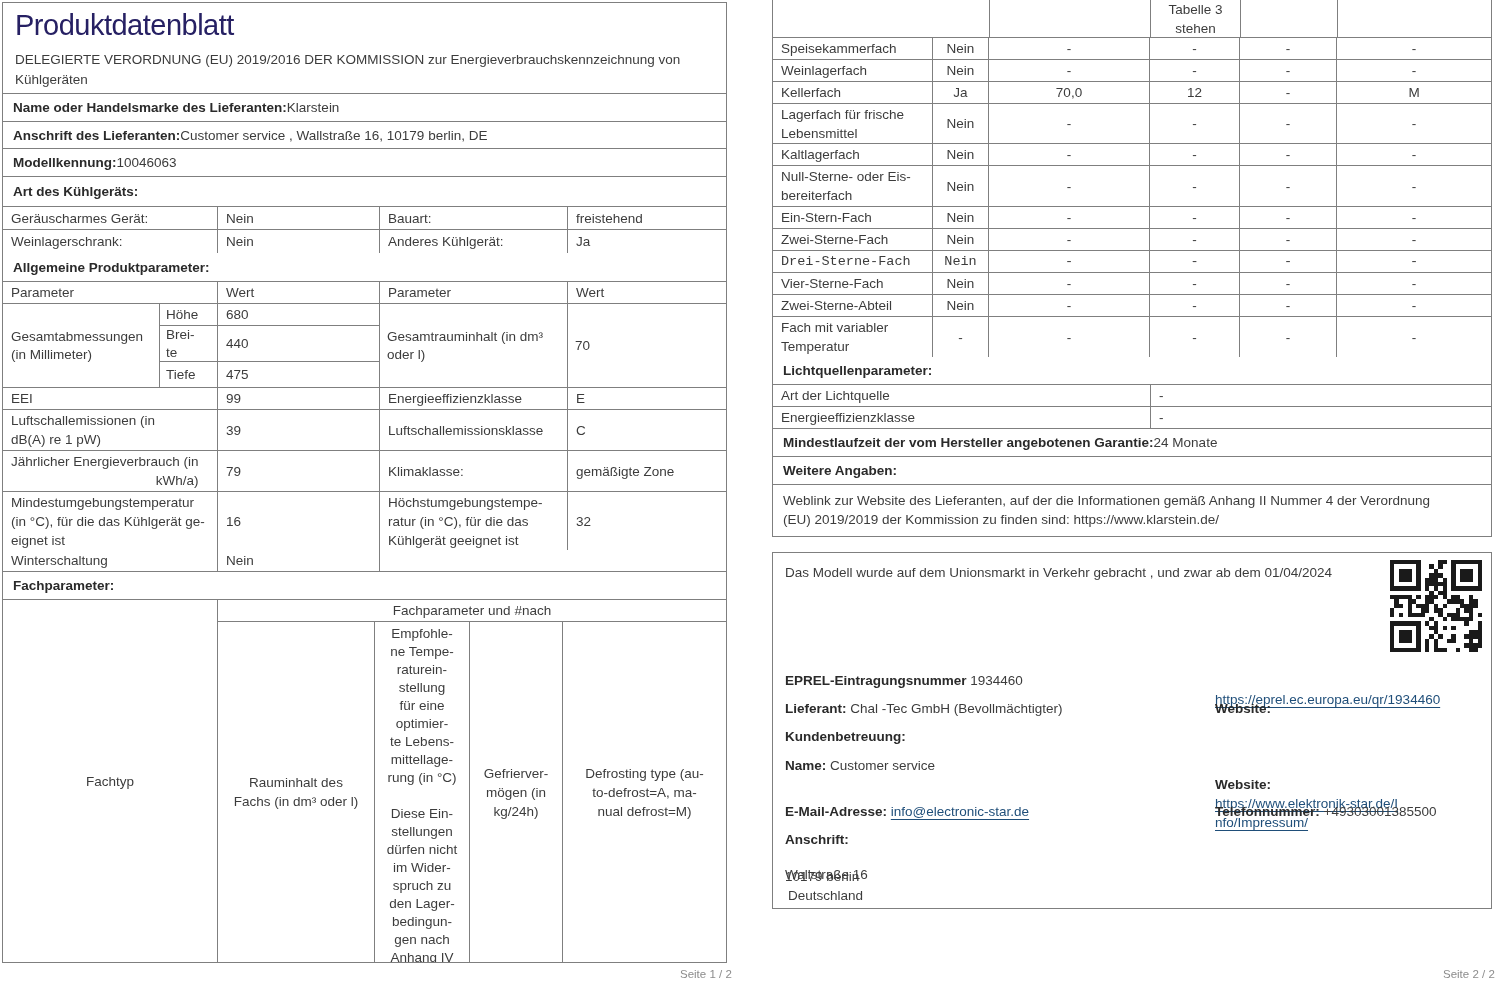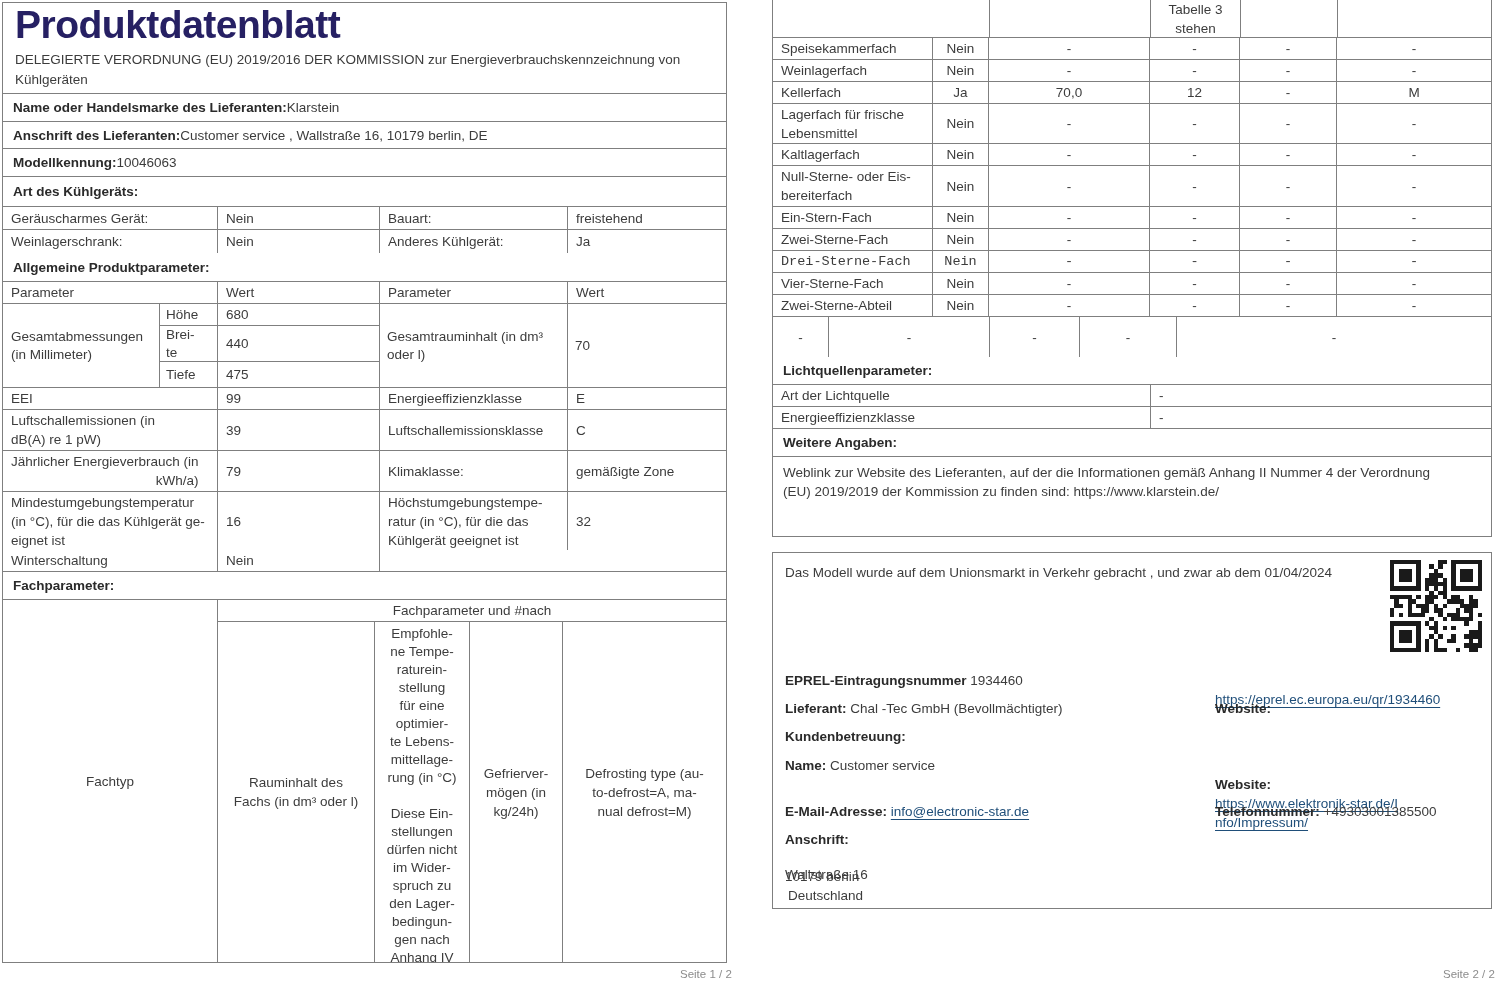--- a/index.html
+++ b/index.html
@@ -15,21 +15,21 @@
     display:flex;flex-direction:column;background:#fff}
   .row{display:flex;border-bottom:1px solid #7f7f7f;flex-shrink:0}
   .row:last-child{border-bottom:none}
   .cell{display:flex;align-items:center;padding:1px 4px 1px 8px;white-space:pre-line;line-height:19px;overflow:hidden}
   .br{border-right:1px solid #7f7f7f}
   .ctr{justify-content:center;text-align:center;padding:1px 2px}
   .secrow{align-items:center;padding-left:10px}
   .kv .v{}
 
   #p1-header{height:91px;border-bottom:1px solid #7f7f7f;padding:5px 10px 0 12px;flex-shrink:0}
-  #p1-title{font-size:39px;font-weight:bold;color:#262063;letter-spacing:-0.5px;line-height:34px}
+  #p1-title{font-size:29px;font-weight:normal;color:#262063;letter-spacing:-0.5px;line-height:34px}
   #p1-reg{margin-top:8px;line-height:20px;white-space:pre-line}
 
   
   #dims{display:grid;grid-template-columns:157px 58px 162px 188px 1fr;grid-template-rows:22px 36px 25px;
     border-bottom:1px solid #7f7f7f;flex-shrink:0}
   #dims > div{display:flex;align-items:center;padding:0 6px;white-space:pre-line;line-height:18px;overflow:hidden}
   .gb{border-bottom:1px solid #7f7f7f}
   .gr{border-right:1px solid #7f7f7f}
 
   
@@ -282,40 +282,48 @@
         <div class="cell ctr br" style="width: 97px;">-</div>
         <div class="cell ctr" style="flex: 1 1 0%;">-</div>
       </div><div class="row" style="height: 22px;">
         <div class="cell br" style="width: 160px;">Zwei-Sterne-Abteil</div>
         <div class="cell ctr br" style="width: 56px;">Nein</div>
         <div class="cell ctr br" style="width: 161px;">-</div>
         <div class="cell ctr br" style="width: 90px;">-</div>
         <div class="cell ctr br" style="width: 97px;">-</div>
         <div class="cell ctr" style="flex: 1 1 0%;">-</div>
       </div><div class="row" style="height: 40px;">
+        <div class="cell br" style="width: 160px;">Fach mit variabler
+Temperatur</div>
         <div class="cell ctr br" style="width: 56px;">-</div>
         <div class="cell ctr br" style="width: 161px;">-</div>
         <div class="cell ctr br" style="width: 90px;">-</div>
         <div class="cell ctr br" style="width: 97px;">-</div>
         <div class="cell ctr" style="flex: 1 1 0%;">-</div>
       </div></div>
 
   <div class="row secrow" style="height:28px">
     <span class="bold">Lichtquellenparameter:</span>
   </div>
 
   <div class="row" style="height:22px">
     <div class="cell br" style="width:378px">Art der Lichtquelle</div>
     <div class="cell" style="flex:1">-</div>
   </div>
   <div class="row" style="height:22px">
     <div class="cell br" style="width:378px">Energieeffizienzklasse</div>
     <div class="cell" style="flex:1">-</div>
   </div>
 
+  <div class="row kv" style="height:28px">
+    <div class="cell" style="width:100%;padding-left:10px">
+      <span class="bold">Mindestlaufzeit der vom Hersteller angebotenen Garantie:</span>
+      <span class="v">24 Monate</span>
+    </div>
+  </div>
 
   <div class="row secrow" style="height:28px">
     <span class="bold">Weitere Angaben:</span>
   </div>
 
   <div class="row" style="height:50px;border-bottom:none">
     <div class="cell" style="width:100%;padding-left:10px">Weblink zur Website des Lieferanten, auf der die Informationen gemäß Anhang II Nummer 4 der Verordnung
 (EU) 2019/2019 der Kommission zu finden sind:  https://www.klarstein.de/</div>
   </div>
 </div>

